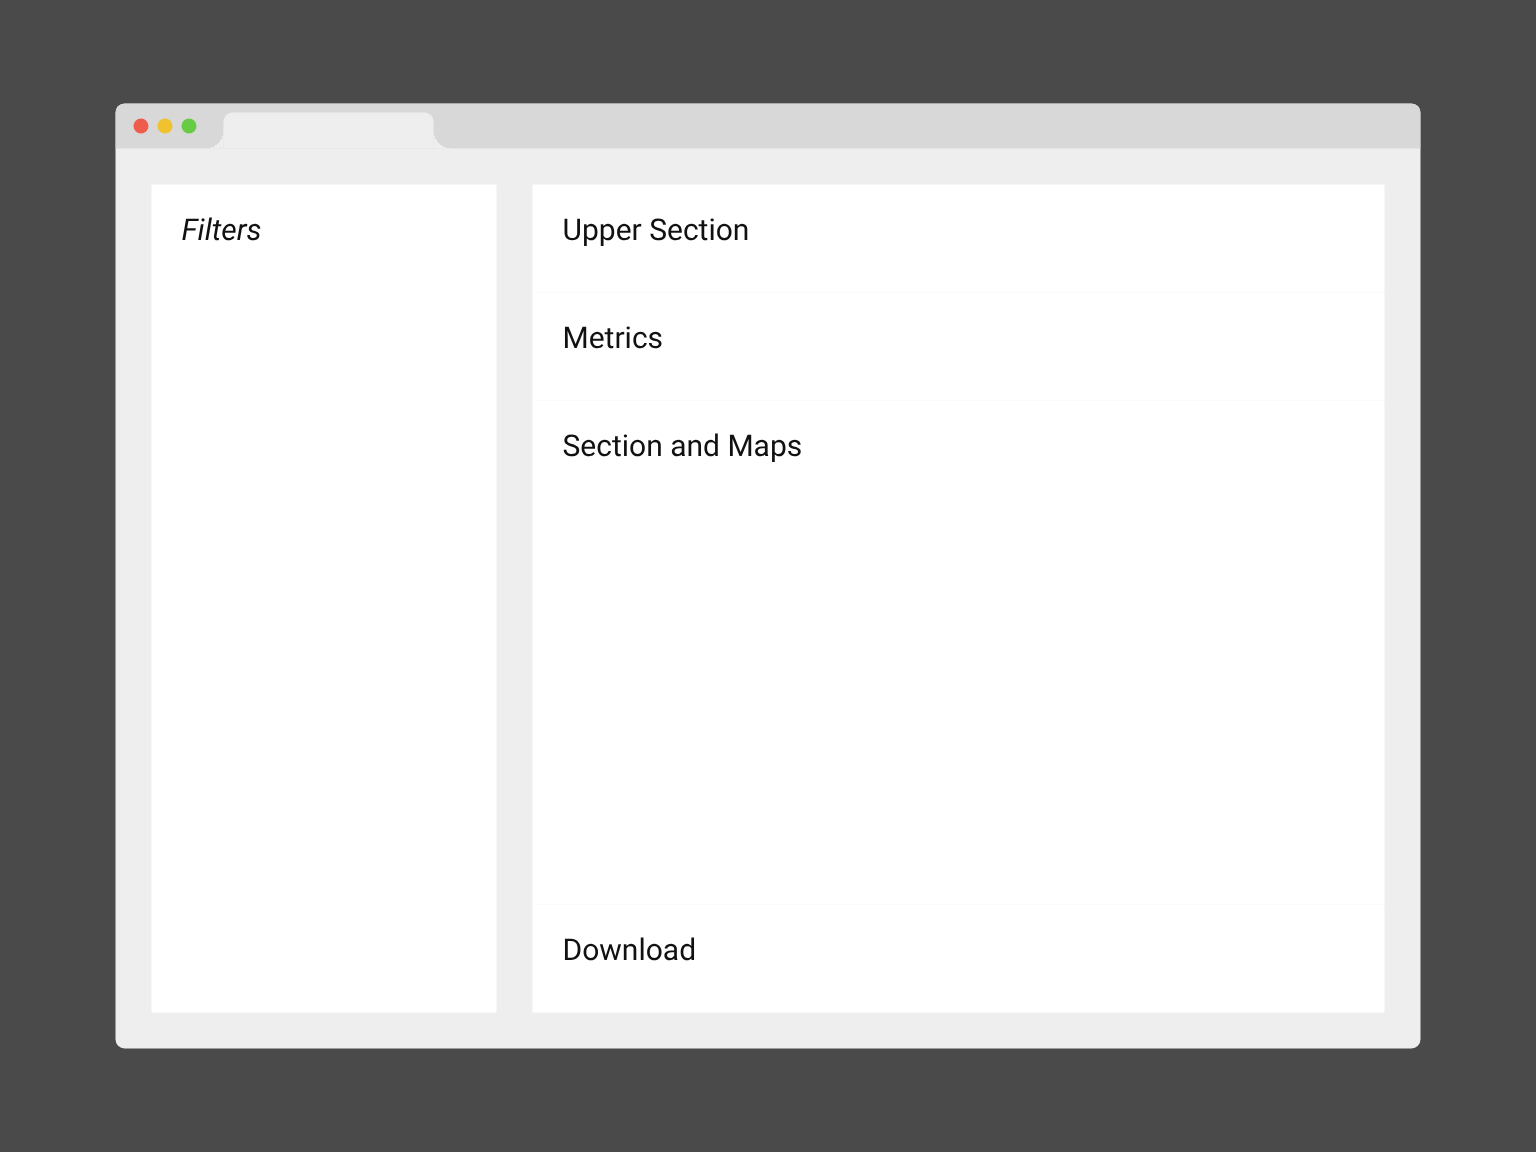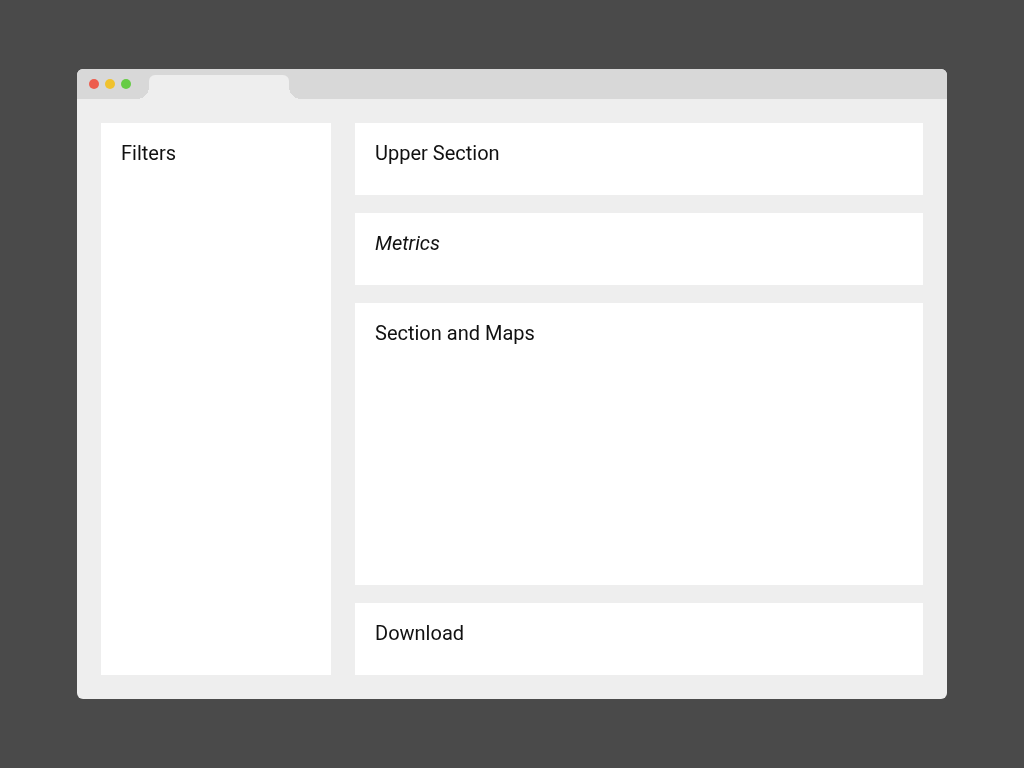--- a/index.html
+++ b/index.html
@@ -90,42 +90,42 @@
       flex: 1;
       padding: 24px;
       display: flex;
       gap: 24px;
     }
     
     .sidebar {
       width: 230px;
       background: #ffffff;
       padding: 18px 20px;
+      font-style: italic;
     }
     
     .main {
       flex: 1;
       display: flex;
       flex-direction: column;
-      gap: 18px;
     }
     
     .panel {
       background: #ffffff;
       padding: 18px 20px;
     }
     
     .panel-title, .sidebar-title {
       font-size: 20px;
       font-weight: 400;
       color: #111;
     }
     
     .panel.upper { height: 72px; }
-    .panel.metrics { height: 72px; font-style: italic; }
+    .panel.metrics { height: 72px; }
     .panel.charts { flex: 1; }
     .panel.download { height: 72px; }
   </style>
 </head>
 <body>
 
 <div class="browser-window">
   <div class="title-bar">
     <div class="traffic-lights">
       <div class="traffic-light tl-red"></div>

